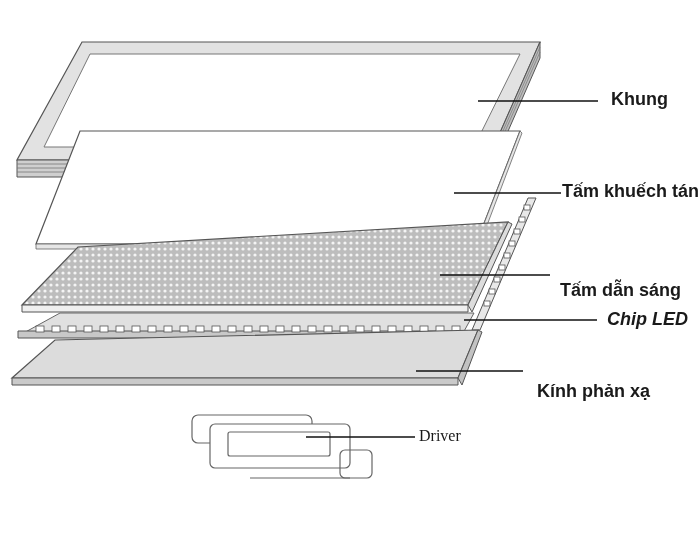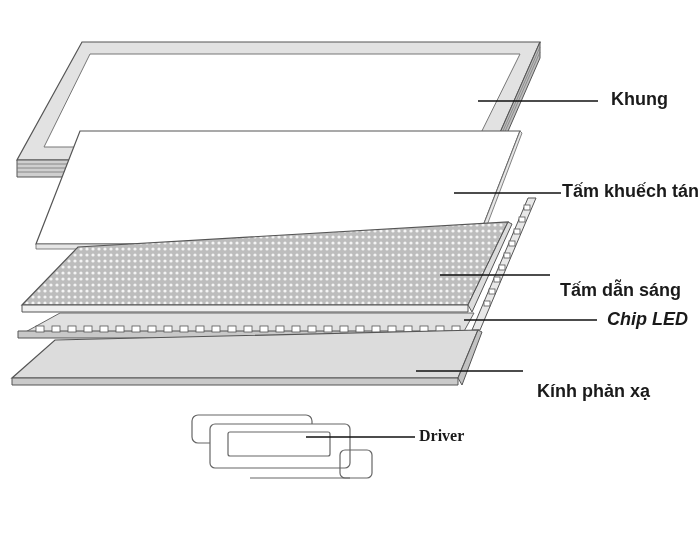--- a/index.html
+++ b/index.html
@@ -1,19 +1,19 @@
 <!DOCTYPE html>
 <html><head>
   <meta charset="utf-8">
   <style>
     html, body { margin: 0; padding: 0; background: #ffffff; }
     body { width: 700px; height: 546px; position: relative; overflow: hidden; font-family: "Liberation Sans", sans-serif; }
     svg.diagram { position: absolute; left: 0; top: 0; }
     .label { position: absolute; font-family: "Liberation Sans", sans-serif; font-weight: bold; font-size: 18px; color: #1a1a1a; white-space: nowrap; }
-    .label.serif { font-family: "Liberation Serif", serif; font-weight: bold; font-size: 16px; }
+    .label.serif { font-family: "Liberation Serif", serif; font-weight: normal; font-size: 16px; }
   </style>
 </head>
 <body>
 
 <svg class="diagram" width="700" height="546" viewBox="0 0 700 546" xmlns="http://www.w3.org/2000/svg">
   <defs>
     <pattern id="dots" width="6" height="6" patternUnits="userSpaceOnUse">
       <rect width="6" height="6" fill="#bdbdbd"></rect>
       <circle cx="3" cy="3" r="1.6" fill="#f4f4f4"></circle>
     </pattern>

